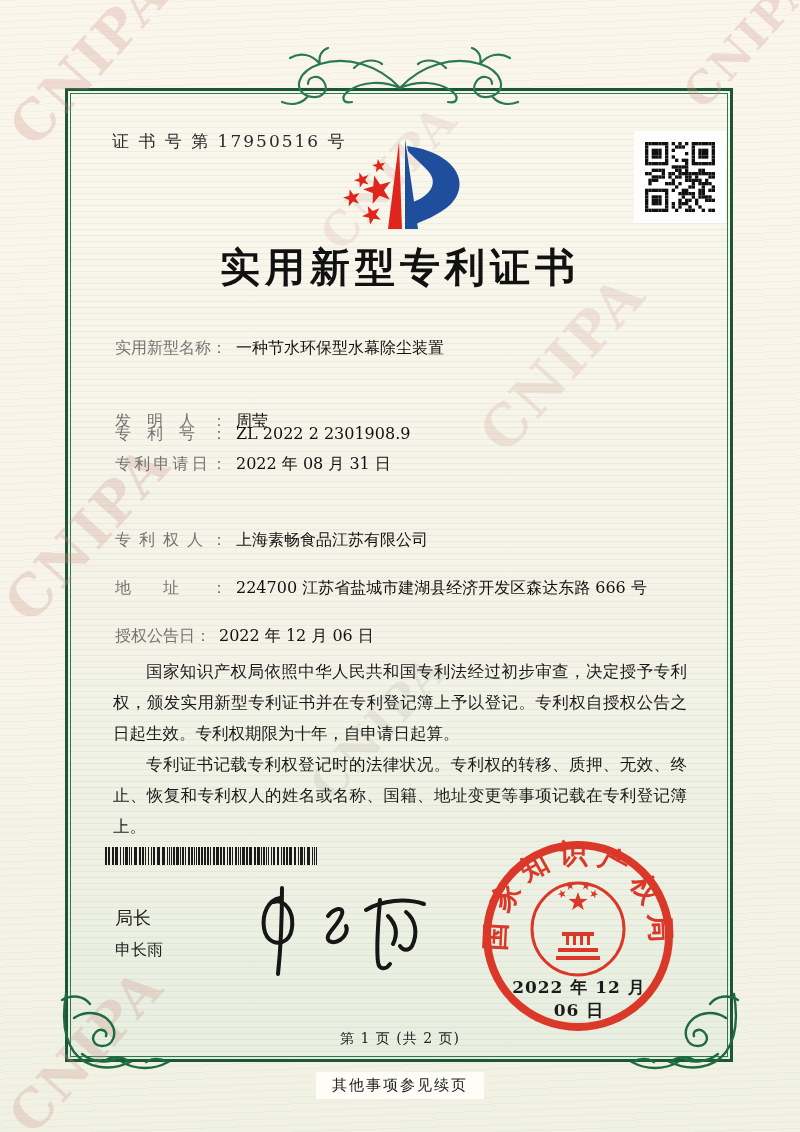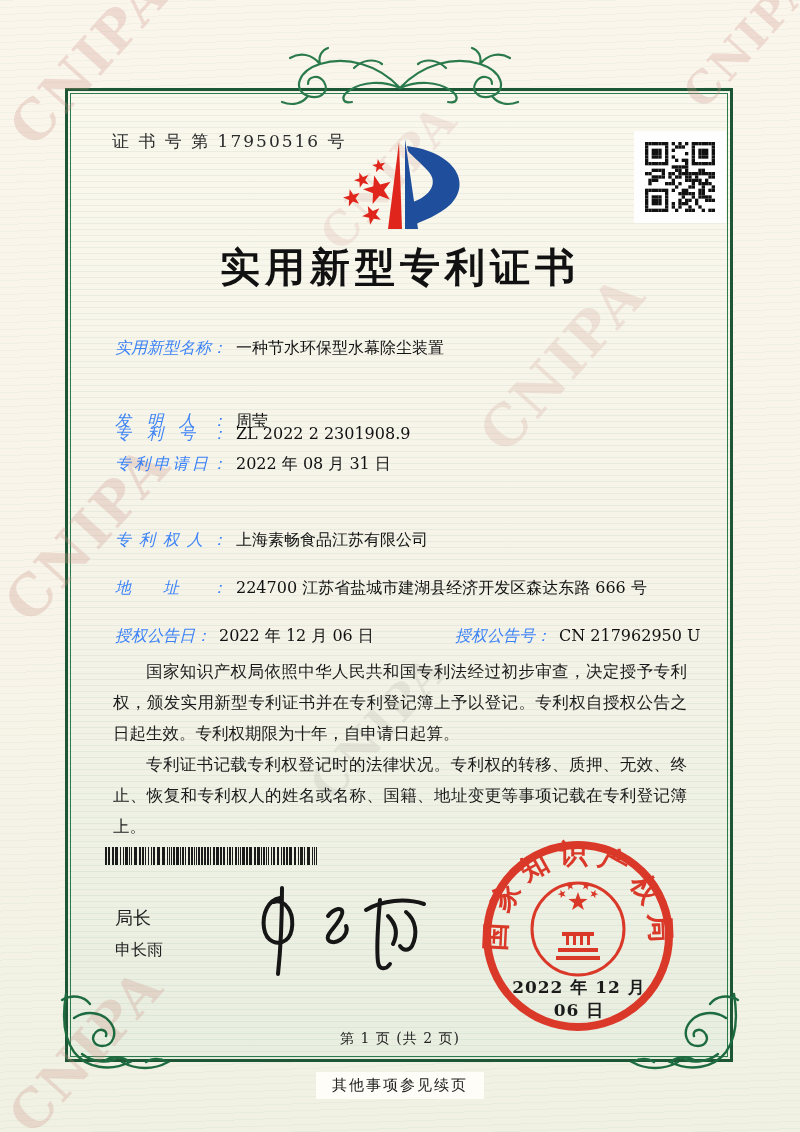--- a/index.html
+++ b/index.html
@@ -21,21 +21,21 @@
         repeating-linear-gradient(180deg, rgba(130,175,140,0.12) 0 1px, rgba(0,0,0,0) 1px 6px),
         linear-gradient(180deg,#faf7ed 0%,#f5f3e8 55%,#e8eee0 100%);}
   .cert-frame-inner{position:absolute;inset:2px;border:1px solid #2b7a4b;}
   .content{position:absolute;z-index:3;}
   .cert-no{left:112px;top:130px;font-size:17px;letter-spacing:2px;color:#2a2a2a;}
   .qr-box{left:634px;top:131px;width:92px;height:92px;background:#fefefe;}
   .qr{left:645px;top:142px;width:70px;height:70px;}
   .title{left:0;top:240px;width:800px;text-align:center;font-size:40px;font-weight:bold;
          letter-spacing:5px;color:#111;}
   .field-row{position:absolute;left:115px;width:590px;font-size:16px;white-space:nowrap;z-index:3;}
-  .field-label{display:inline-block;width:104px;text-align:justify;text-align-last:justify;color:#3b82f6;font-style:italic;}
+  .field-label{display:inline-block;width:104px;text-align:justify;text-align-last:justify;color:#737373;}
   .field-value{margin-left:9px;color:#111;}
   .grant-col2{position:absolute;left:340px;top:0;}
   .paras{left:113px;top:656px;width:574px;font-size:16.5px;line-height:31px;
          text-align:justify;color:#1a1a1a;}
   .paras p{margin:0;text-indent:2em;}
   .barcode{left:105px;top:847px;width:215px;height:18px;}
   .director-title{left:115px;top:906px;font-size:18px;font-family:Liberation Sans, sans-serif;color:#222;}
   .director-name{left:115px;top:940px;font-size:16px;font-family:"DejaVu Sans","Liberation Sans",sans-serif;color:#222;}
   .signature{left:238px;top:884px;}
   .seal{left:472px;top:836px;}
@@ -352,23 +352,20 @@
   <span class="field-label" style="width:112px;">专利申请日：</span><span class="field-value">2022 年 08 月 31 日</span>
 </div>
 <div class="field-row" style="top:530px;">
   <span class="field-label" style="width:112px;">专利权人：</span><span class="field-value">上海素畅食品江苏有限公司</span>
 </div>
 <div class="field-row" style="top:578px;">
   <span class="field-label" style="width:112px;">地址：</span><span class="field-value">224700 江苏省盐城市建湖县经济开发区森达东路 666 号</span>
 </div>
 <div class="field-row" style="top:626px;">
   <span class="field-label" style="width:95px;">授权公告日：</span><span class="field-value">2022 年 12 月 06 日</span>
-  <span class="grant-col2">
-    <span class="field-label" style="width:95px;">授权公告号：</span><span class="field-value">CN 217962950 U</span>
-  </span>
 </div>
 
 <div class="content paras">
   <p>国家知识产权局依照中华人民共和国专利法经过初步审查，决定授予专利权，颁发实用新型专利证书并在专利登记簿上予以登记。专利权自授权公告之日起生效。专利权期限为十年，自申请日起算。</p>
   <p>专利证书记载专利权登记时的法律状况。专利权的转移、质押、无效、终止、恢复和专利权人的姓名或名称、国籍、地址变更等事项记载在专利登记簿上。</p>
 </div>
 
 <div class="content barcode"><svg width="215" height="18">
       <rect x="0" y="0" width="2" height="18" fill="#1b1b1b"></rect>
       <rect x="3" y="0" width="2" height="18" fill="#1b1b1b"></rect>

